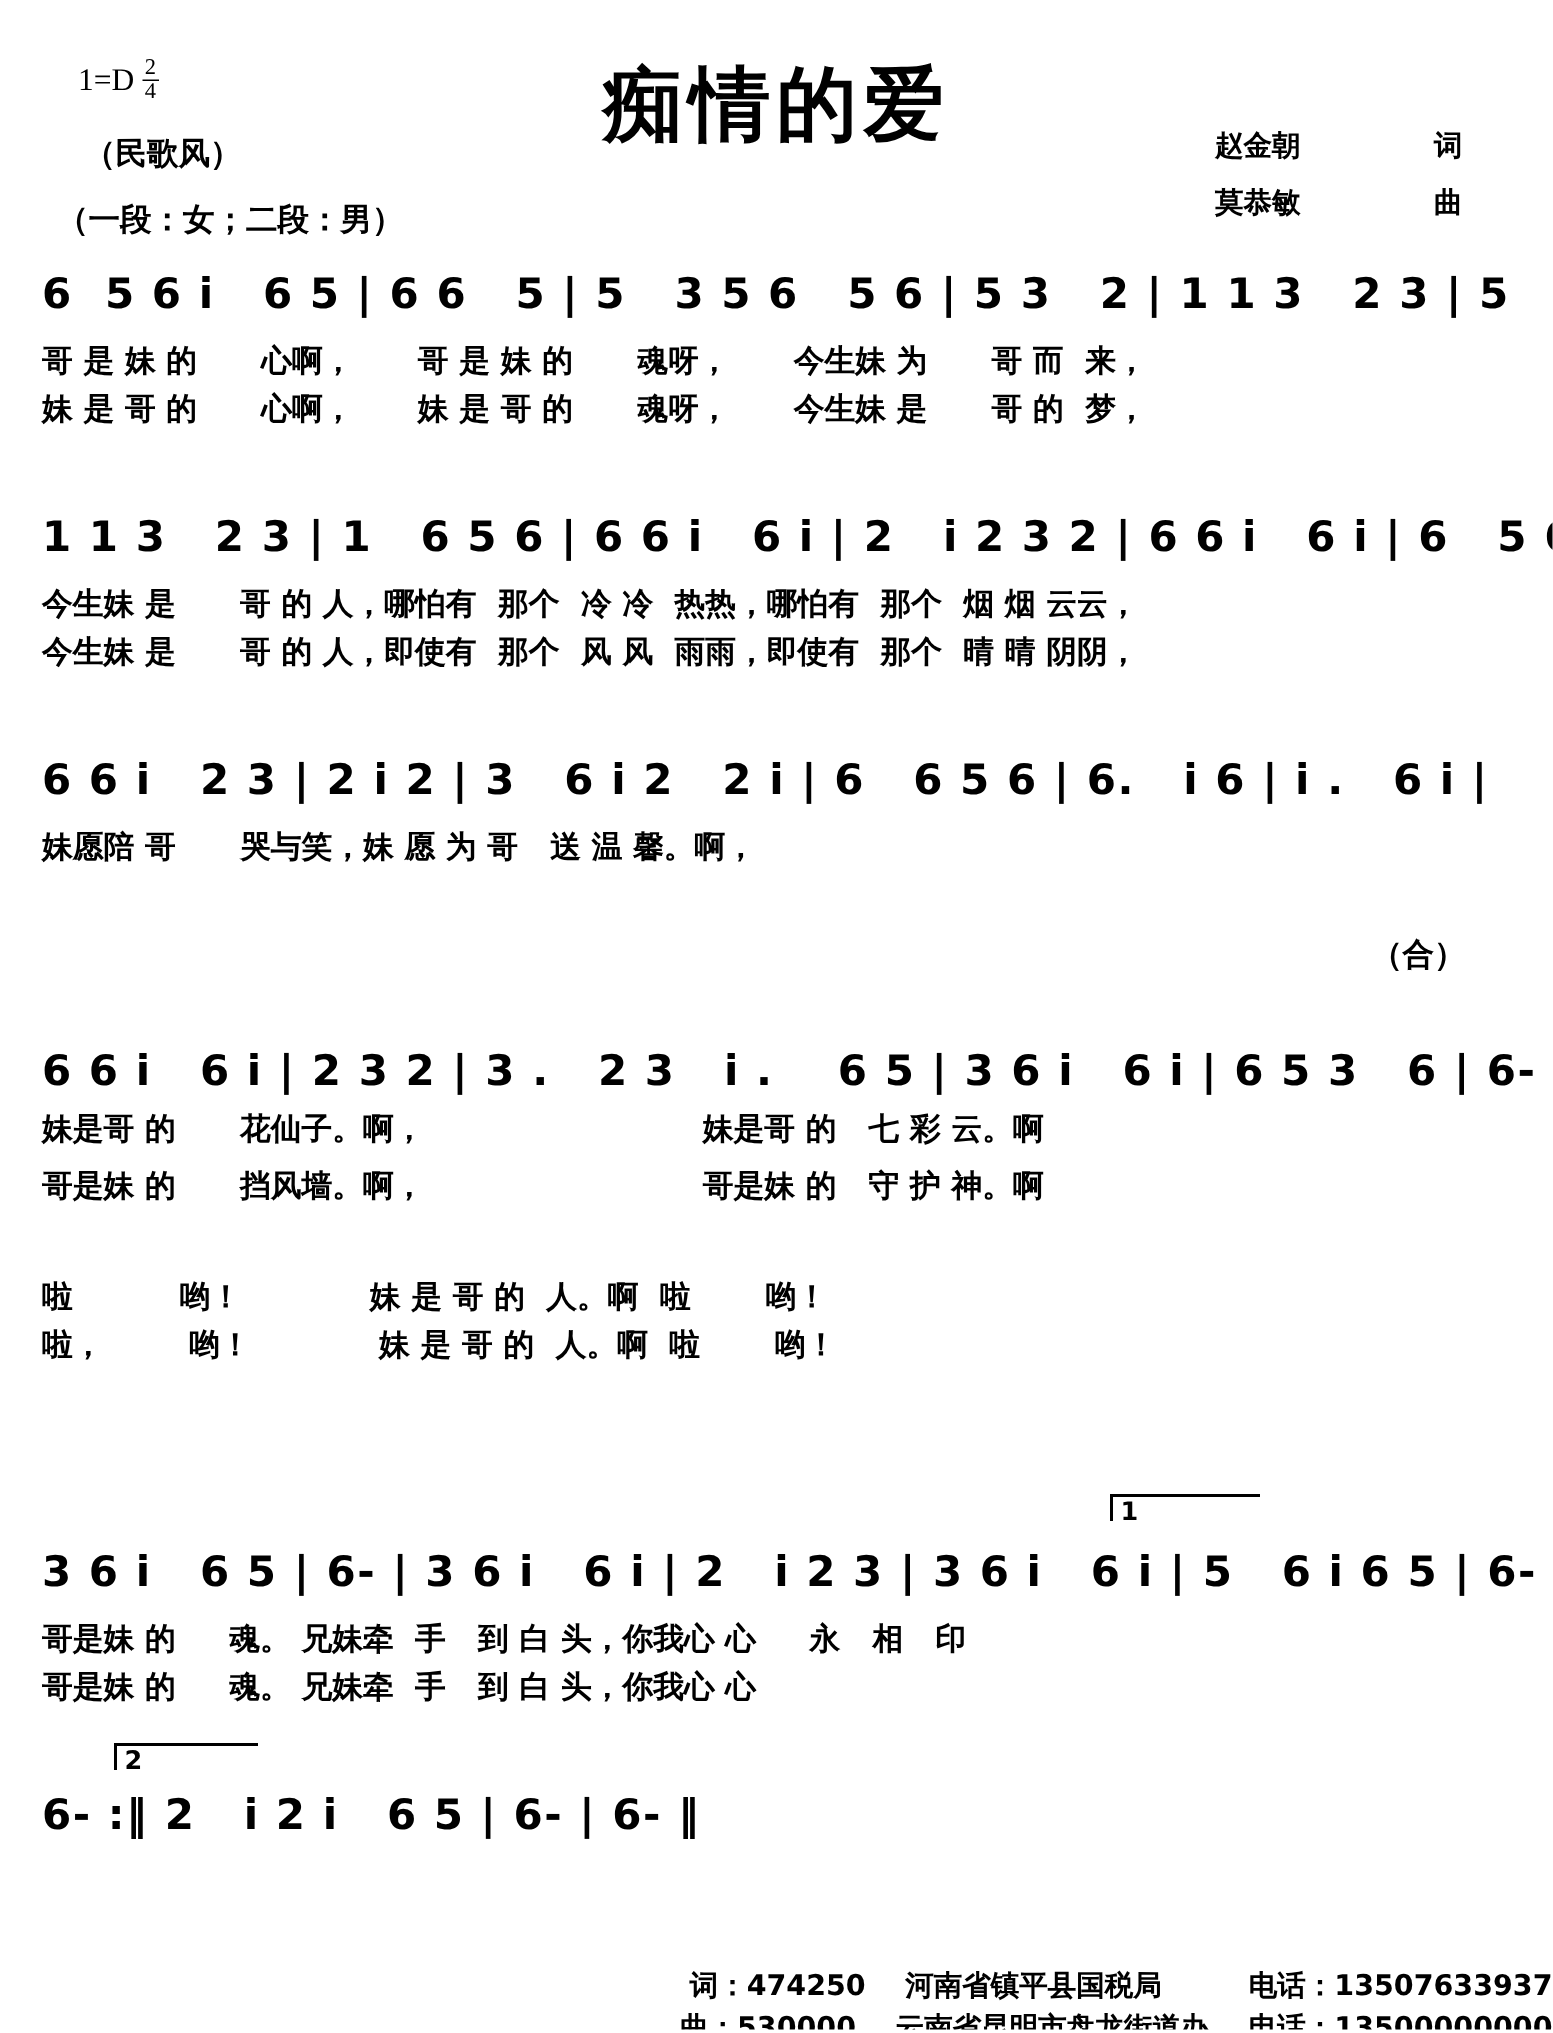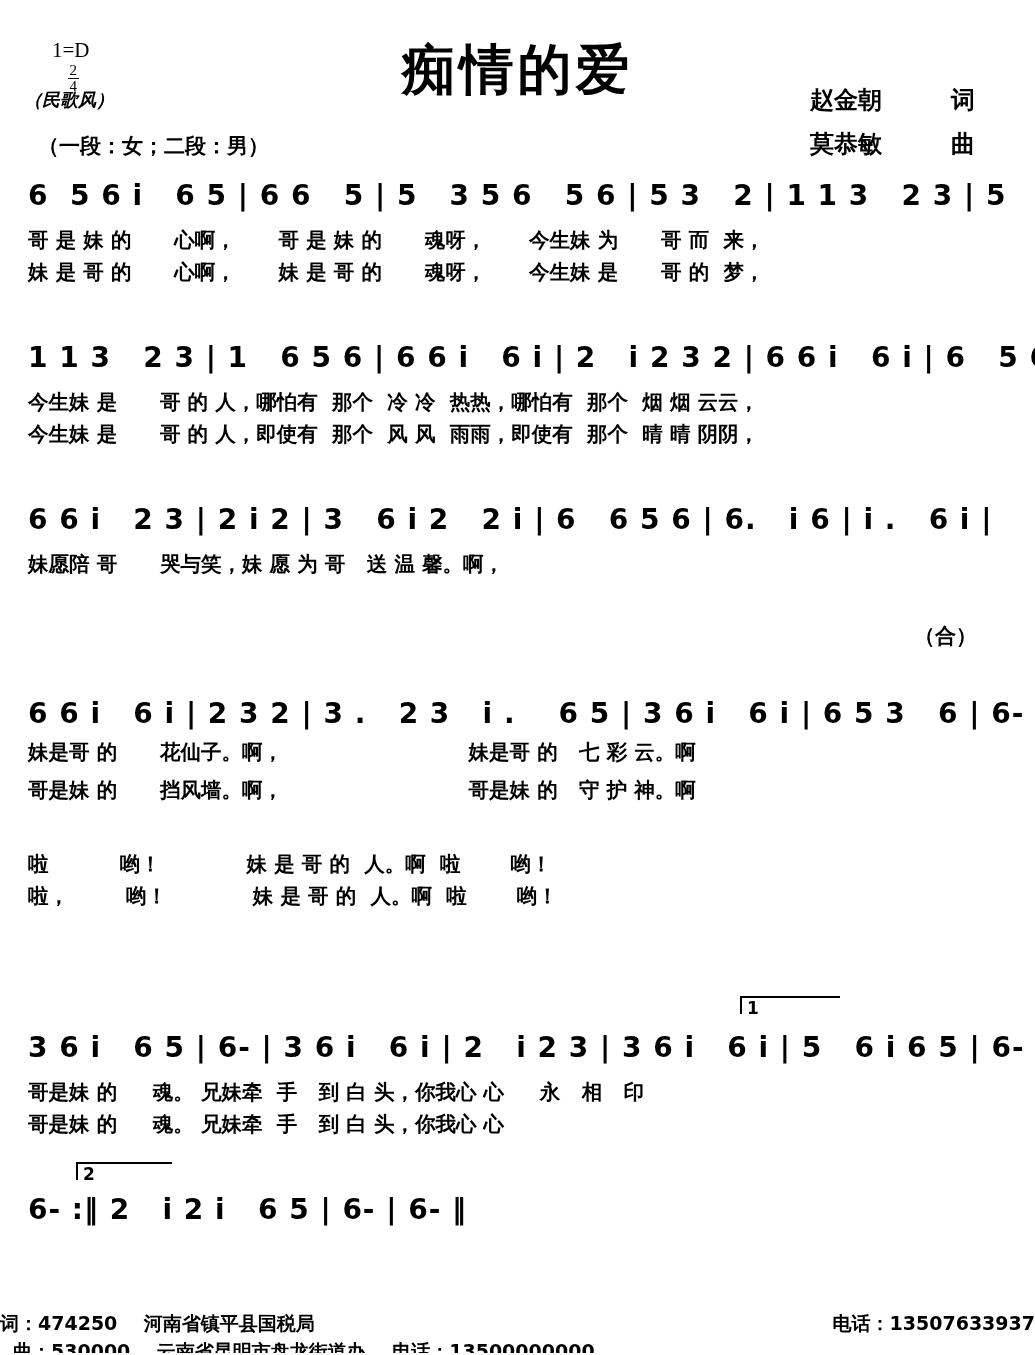--- a/index.html
+++ b/index.html
@@ -37,63 +37,61 @@
     padding-top: 34px;
   }
   .keysig {
     position: absolute;
     left: 52px;
     top: 38px;
     font-family: "Liberation Serif", serif;
     font-size: 21px;
     display: flex;
     align-items: center;
-    flex-direction: column;
   }
   .keysig .frac {
     display: inline-block;
     vertical-align: middle;
     text-align: center;
     line-height: 1.0;
     font-size: 15px;
     margin-left: 5px;
   }
   .keysig .frac .num {
     display: block;
     border-bottom: 1.5px solid #000;
     padding: 0 2px;
   }
   .keysig .frac .den {
     display: block;
     padding: 0 2px;
   }
   .style-note {
     position: absolute;
-    left: 24px;
+    left: 56px;
     top: 88px;
-    font-size: 18px;
-    font-family: "DejaVu Sans", sans-serif;
-    font-weight: bold;
-    font-style: italic;
+    font-size: 21px;
+    font-family: "DejaVu Sans", sans-serif;
+    font-weight: bold;
   }
   .part-note {
     position: absolute;
     left: 38px;
     top: 132px;
     font-size: 21px;
     font-family: "DejaVu Sans", sans-serif;
     font-weight: bold;
   }
   .credits {
     position: absolute;
     right: 60px;
     top: 84px;
     font-family: "DejaVu Sans", sans-serif;
     font-weight: bold;
-    font-size: 24px;
+    font-size: 19px;
     text-align: center;
   }
   .credits .crow {
     display: flex;
     justify-content: space-between;
     width: 165px;
     margin-bottom: 12px;
   }
 
   
@@ -157,22 +155,22 @@
     left: 0;
     right: 0;
     bottom: 2px;
     font-family: "DejaVu Sans", sans-serif;
     font-weight: bold;
     font-size: 19px;
     text-align: center;
   }
   .footer .frow {
     display: flex;
-    justify-content: space-between;
-    gap: 28px;
+    justify-content: flex-end;
+    gap: 58px;
     margin-top: 2px;
     white-space: pre;
   }
   .footer .clip {
     height: 14px;
     overflow: hidden;
     margin-left: 13px;
   }
 </style>
 </head>

